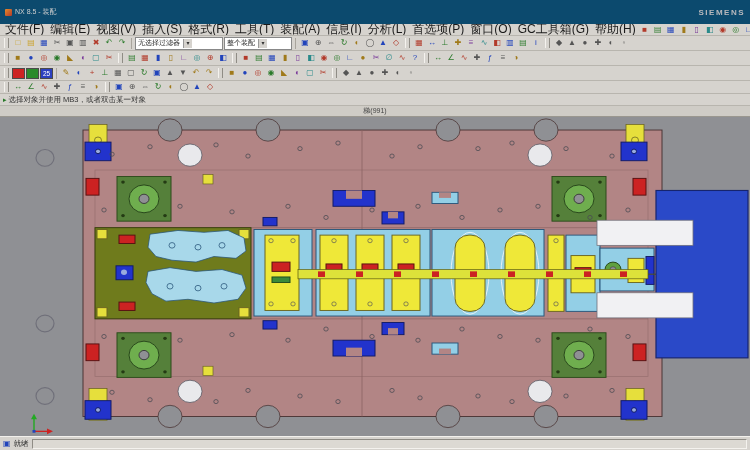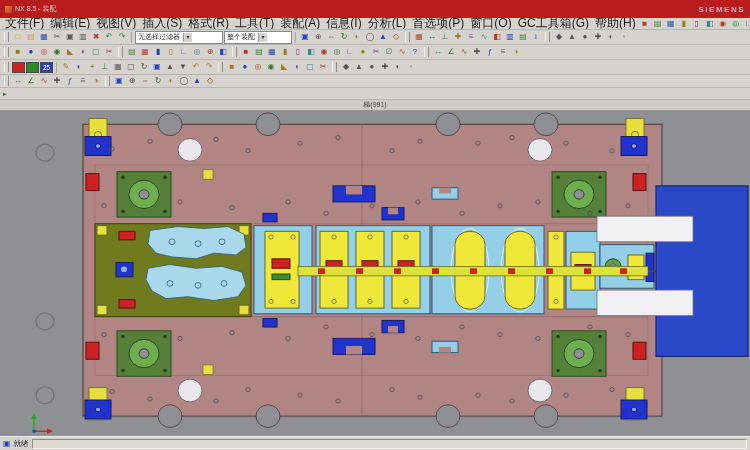--- a/index.html
+++ b/index.html
@@ -1,19 +1,19 @@
 <!DOCTYPE html>
 <html><head>
 <meta charset="utf-8">
 <style>
   html,body{margin:0;padding:0}
   body{width:750px;height:450px;overflow:hidden;display:flex;flex-direction:column;
        background:#d6d3ce;font-family:"Liberation Sans","DejaVu Sans",sans-serif;
        -webkit-font-smoothing:none}
-  .titlebar{height:18px;background:#b91c1c;display:flex;align-items:center;padding:0 5px;gap:3px;flex:0 0 auto}
+  .titlebar{height:24px;background:#0c4a6e;display:flex;align-items:center;padding:0 5px;gap:3px;flex:0 0 auto}
   .app-badge{width:7px;height:7px;background:linear-gradient(135deg,#e88a2a,#b23a2a);border-radius:1px}
   .title-text{color:#cfcfcf;font-size:7px;white-space:nowrap}
   .brand{margin-left:auto;color:#b9b9bd;font-size:8px;font-weight:bold;letter-spacing:1.5px}
   .menubar{height:11px;background:#d6d3ce;border-bottom:1px solid #b8b5ae;display:flex;align-items:center;padding:0 2px;flex:0 0 auto;overflow:hidden}
   .menu-items{display:flex;align-items:center}
   .menu-item{padding:0 3px;font-size:12px;color:#1a1a1a;white-space:nowrap;cursor:default}
   .icons{display:flex;align-items:center;gap:1px}
   .menubar .icons{margin-left:auto}
   .tbico{display:inline-block;width:12px;height:10px;font-size:8px;line-height:10px;text-align:center;cursor:default;overflow:hidden}
   .chip{width:11px;height:9px;border:1px solid #4a4a4a;font-size:6.5px;line-height:9px;text-align:center;overflow:hidden}
@@ -248,20 +248,21 @@
       <span class="tbico" title="rotate-view-icon" style="color: rgb(42, 122, 42);">↻</span>
       <span class="tbico" title="shaded-icon" style="color: rgb(160, 122, 26);">◐</span>
       <span class="tbico" title="wireframe-icon" style="color: rgb(85, 85, 85);">◯</span>
       <span class="tbico" title="front-view-icon" style="color: rgb(34, 68, 187);">▲</span>
       <span class="tbico" title="iso-view-icon" style="color: rgb(178, 58, 42);">◇</span>
     </div>
 </div>
 
 <div class="promptbar">
   <span class="prompt-ico">▸</span>
+  <span>选择对象并使用 MB3，或者双击某一对象</span>
 </div>
 
 <div class="infobar">
   <span>梯(991)</span>
 </div>
 
 <div class="canvas">
 <svg viewBox="0 0 750 343" preserveAspectRatio="none">
   <rect x="0" y="0" width="750" height="343" fill="#8f9094"></rect>
 

